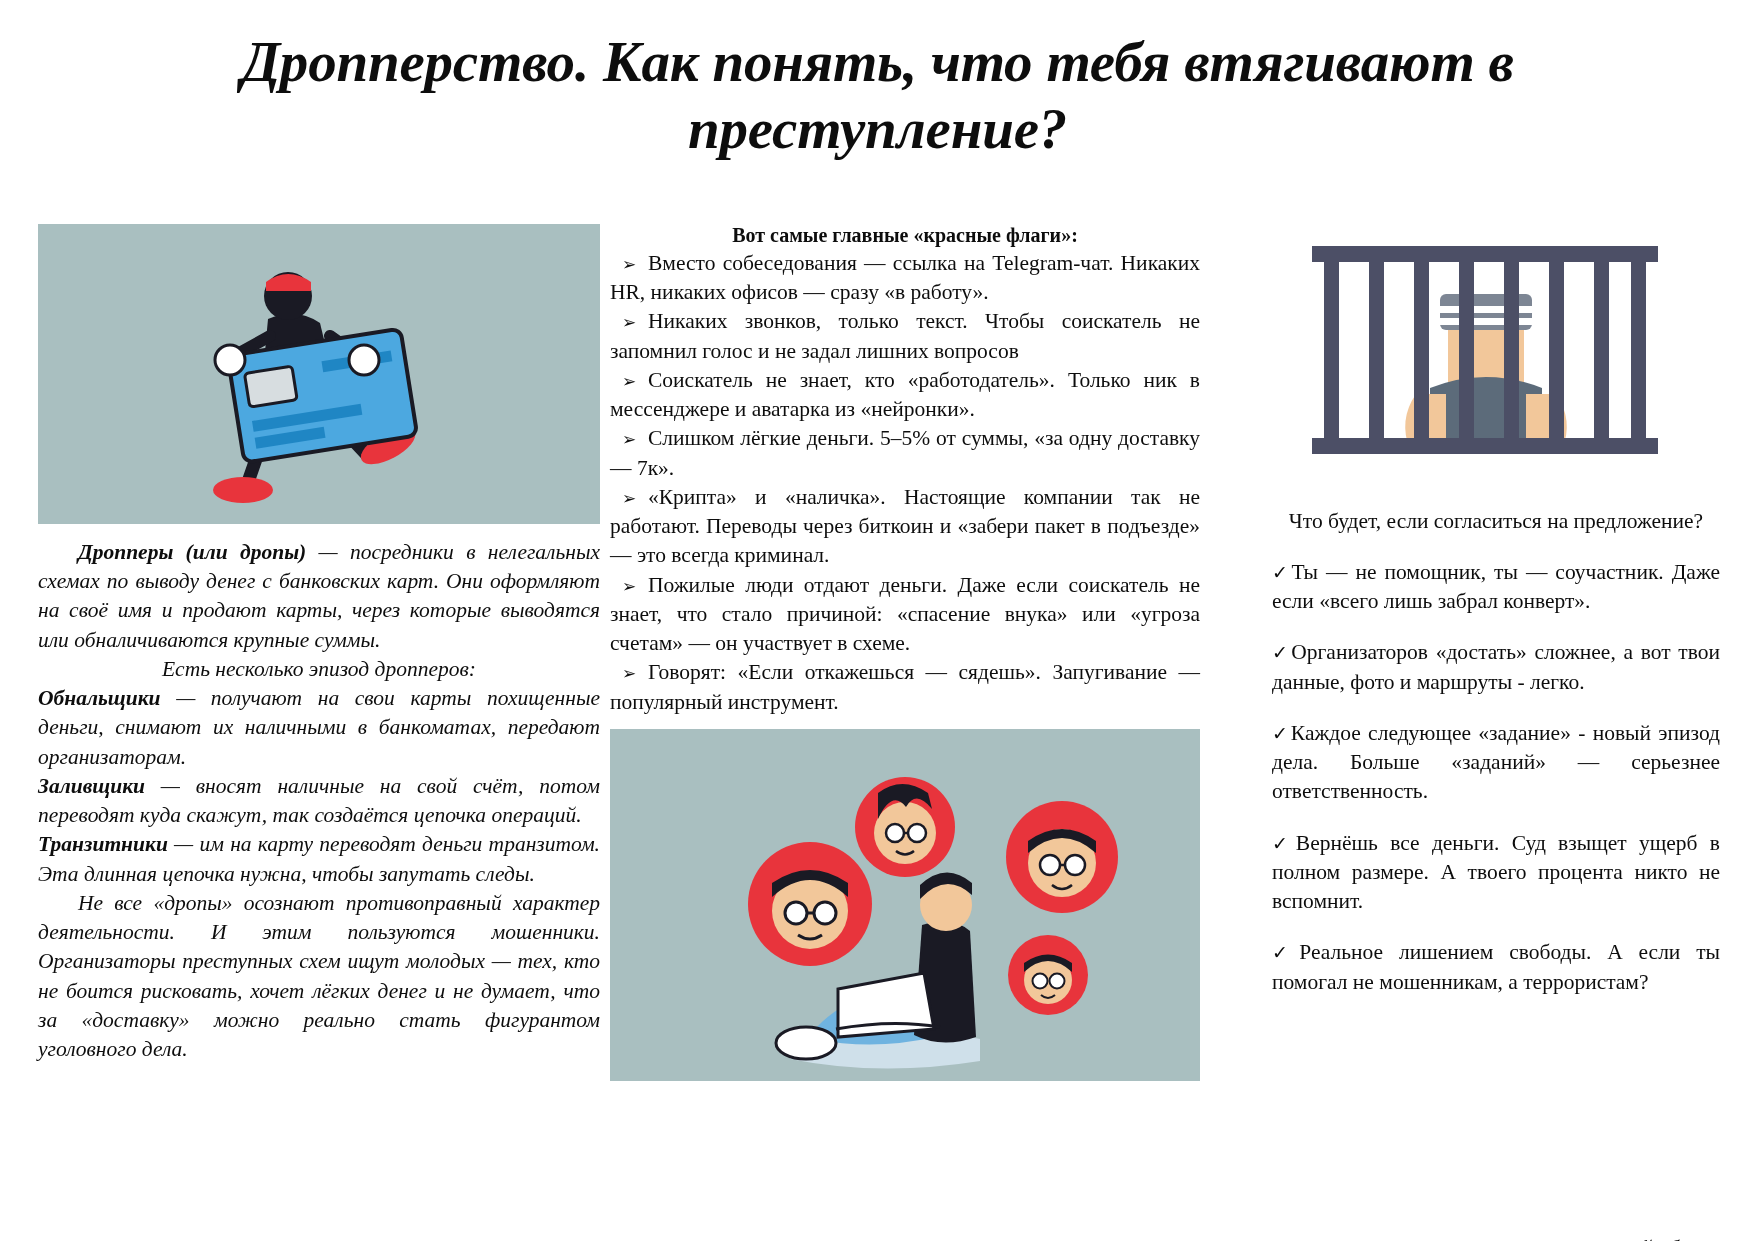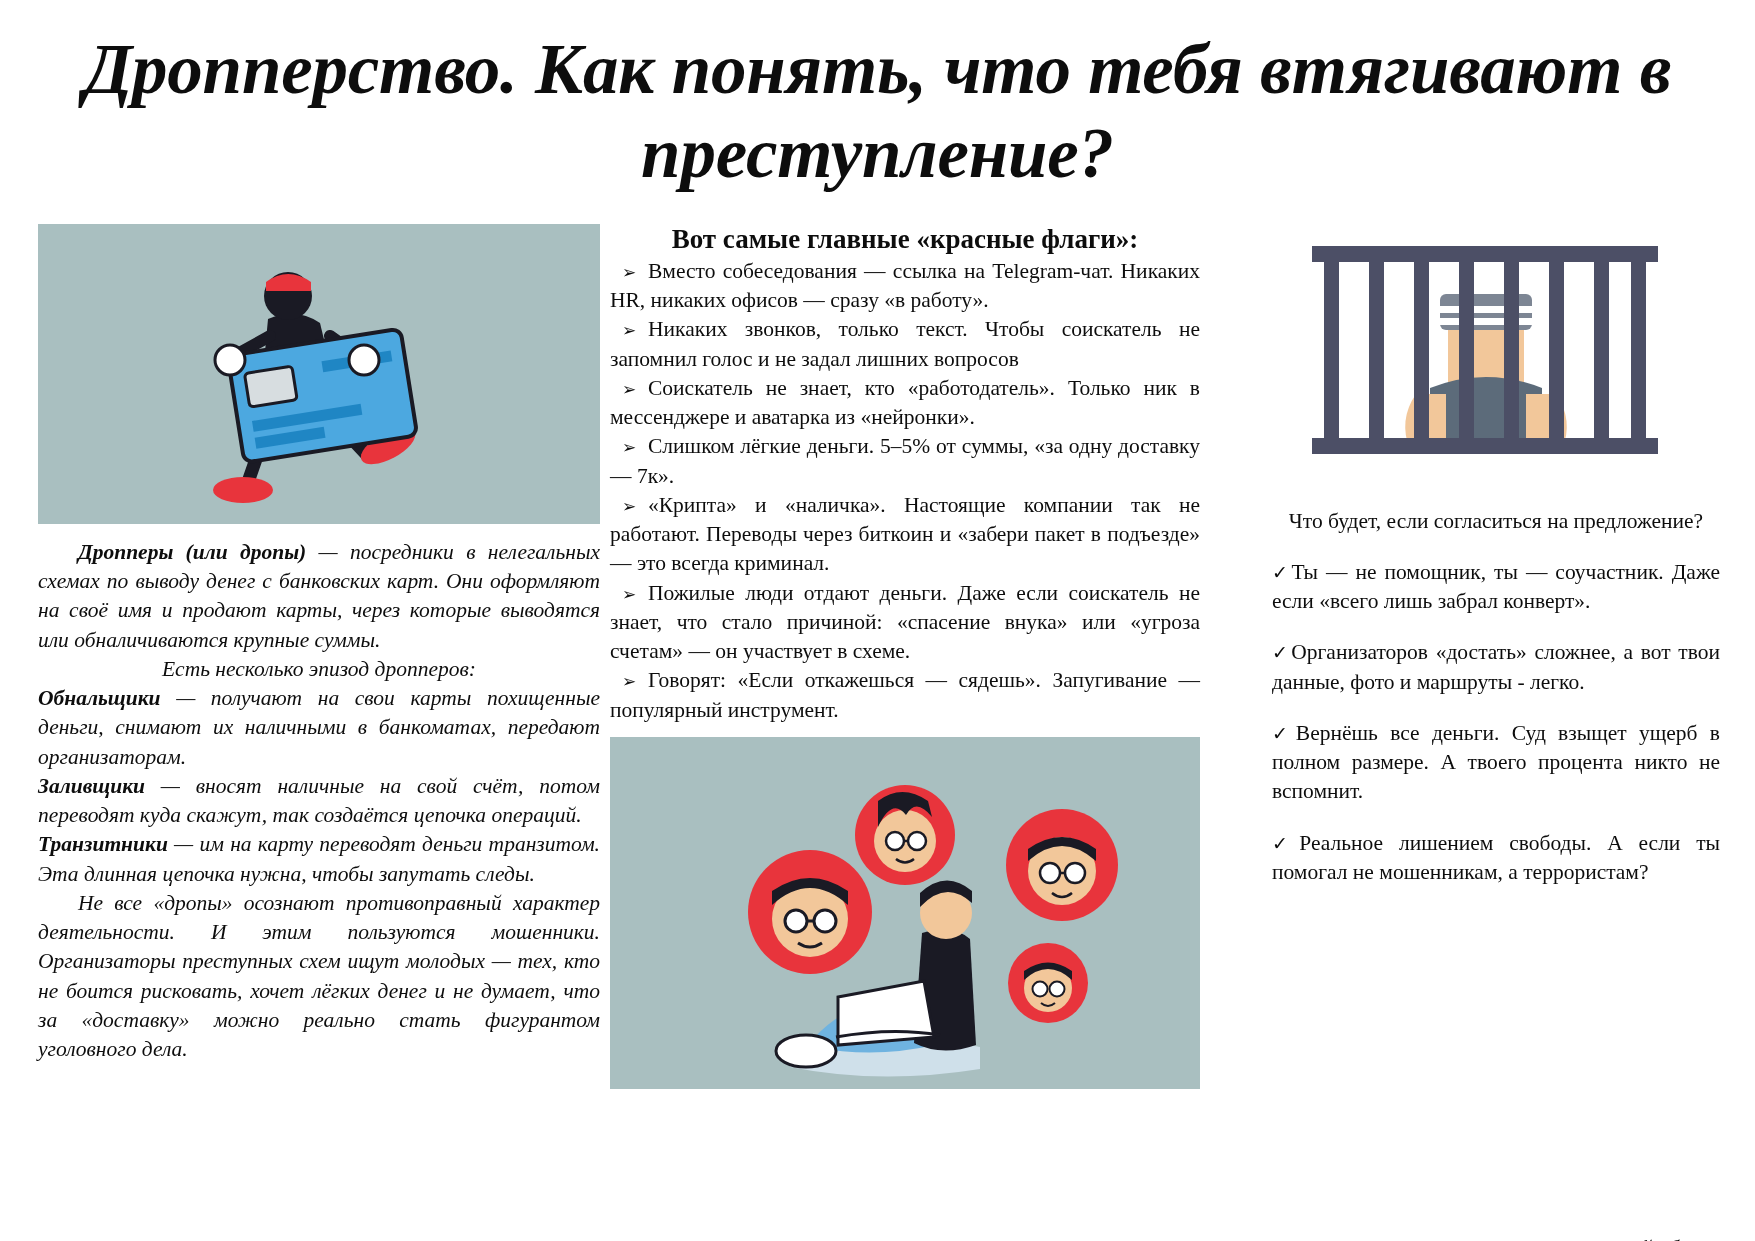--- a/index.html
+++ b/index.html
@@ -22,21 +22,21 @@
     box-sizing: border-box;
     padding: 0;
   }
 
   
   .title {
     text-align: center;
     font-family: "Liberation Serif", "DejaVu Serif", serif;
     font-style: italic;
     font-weight: bold;
-    font-size: 71px;
+    font-size: 57px;
     line-height: 1.18;
     letter-spacing: -0.2px;
     margin: 28px 60px 0 60px;
   }
 
   
   .columns {
     position: absolute;
     top: 196px;
     left: 0;
@@ -86,21 +86,21 @@
   .body-text p {
     margin: 0 0 0 0;
     text-indent: 40px;
   }
   .body-text p.noindent { text-indent: 0; }
   .body-text p.center { text-indent: 0; text-align: center; }
   b.lead { font-weight: bold; }
 
   
   .mid-head {
-    font-size: 27px;
+    font-size: 20px;
     font-weight: bold;
     text-align: center;
     margin: 0 0 2px 0;
   }
   .flag-list { margin: 0; padding: 0; list-style: none; }
   .flag-list li {
     font-size: 21.5px;
     line-height: 1.36;
     text-align: justify;
     position: relative;
@@ -300,20 +300,21 @@
             <rect x="341" y="22" width="15" height="208"></rect>
           </g>
         </svg>
       </div>
 
       <div class="right-head">Что будет, если согласиться на предложение?</div>
 
       <ul class="check-list">
         <li><span class="tick">✓</span><span>Ты — не помощник, ты — соучастник. Даже если «всего лишь забрал конверт».</span></li>
         <li><span class="tick">✓</span><span>Организаторов «достать» сложнее, а вот твои данные, фото и маршруты - легко.</span></li>
+        <li><span class="tick">✓</span><span>Каждое следующее «задание» - новый эпизод дела. Больше «заданий» — серьезнее ответственность.</span></li>
         <li><span class="tick">✓</span><span>Вернёшь все деньги. Суд взыщет ущерб в полном размере. А твоего процента никто не вспомнит.</span></li>
         <li><span class="tick">✓</span><span>Реальное лишением свободы. А если ты помогал не мошенникам, а террористам?</span></li>
       </ul>
     </div>
 
   </div>
 
   <div class="signature">УБК УМВД России по Липецкой области</div>
 
 </div>

